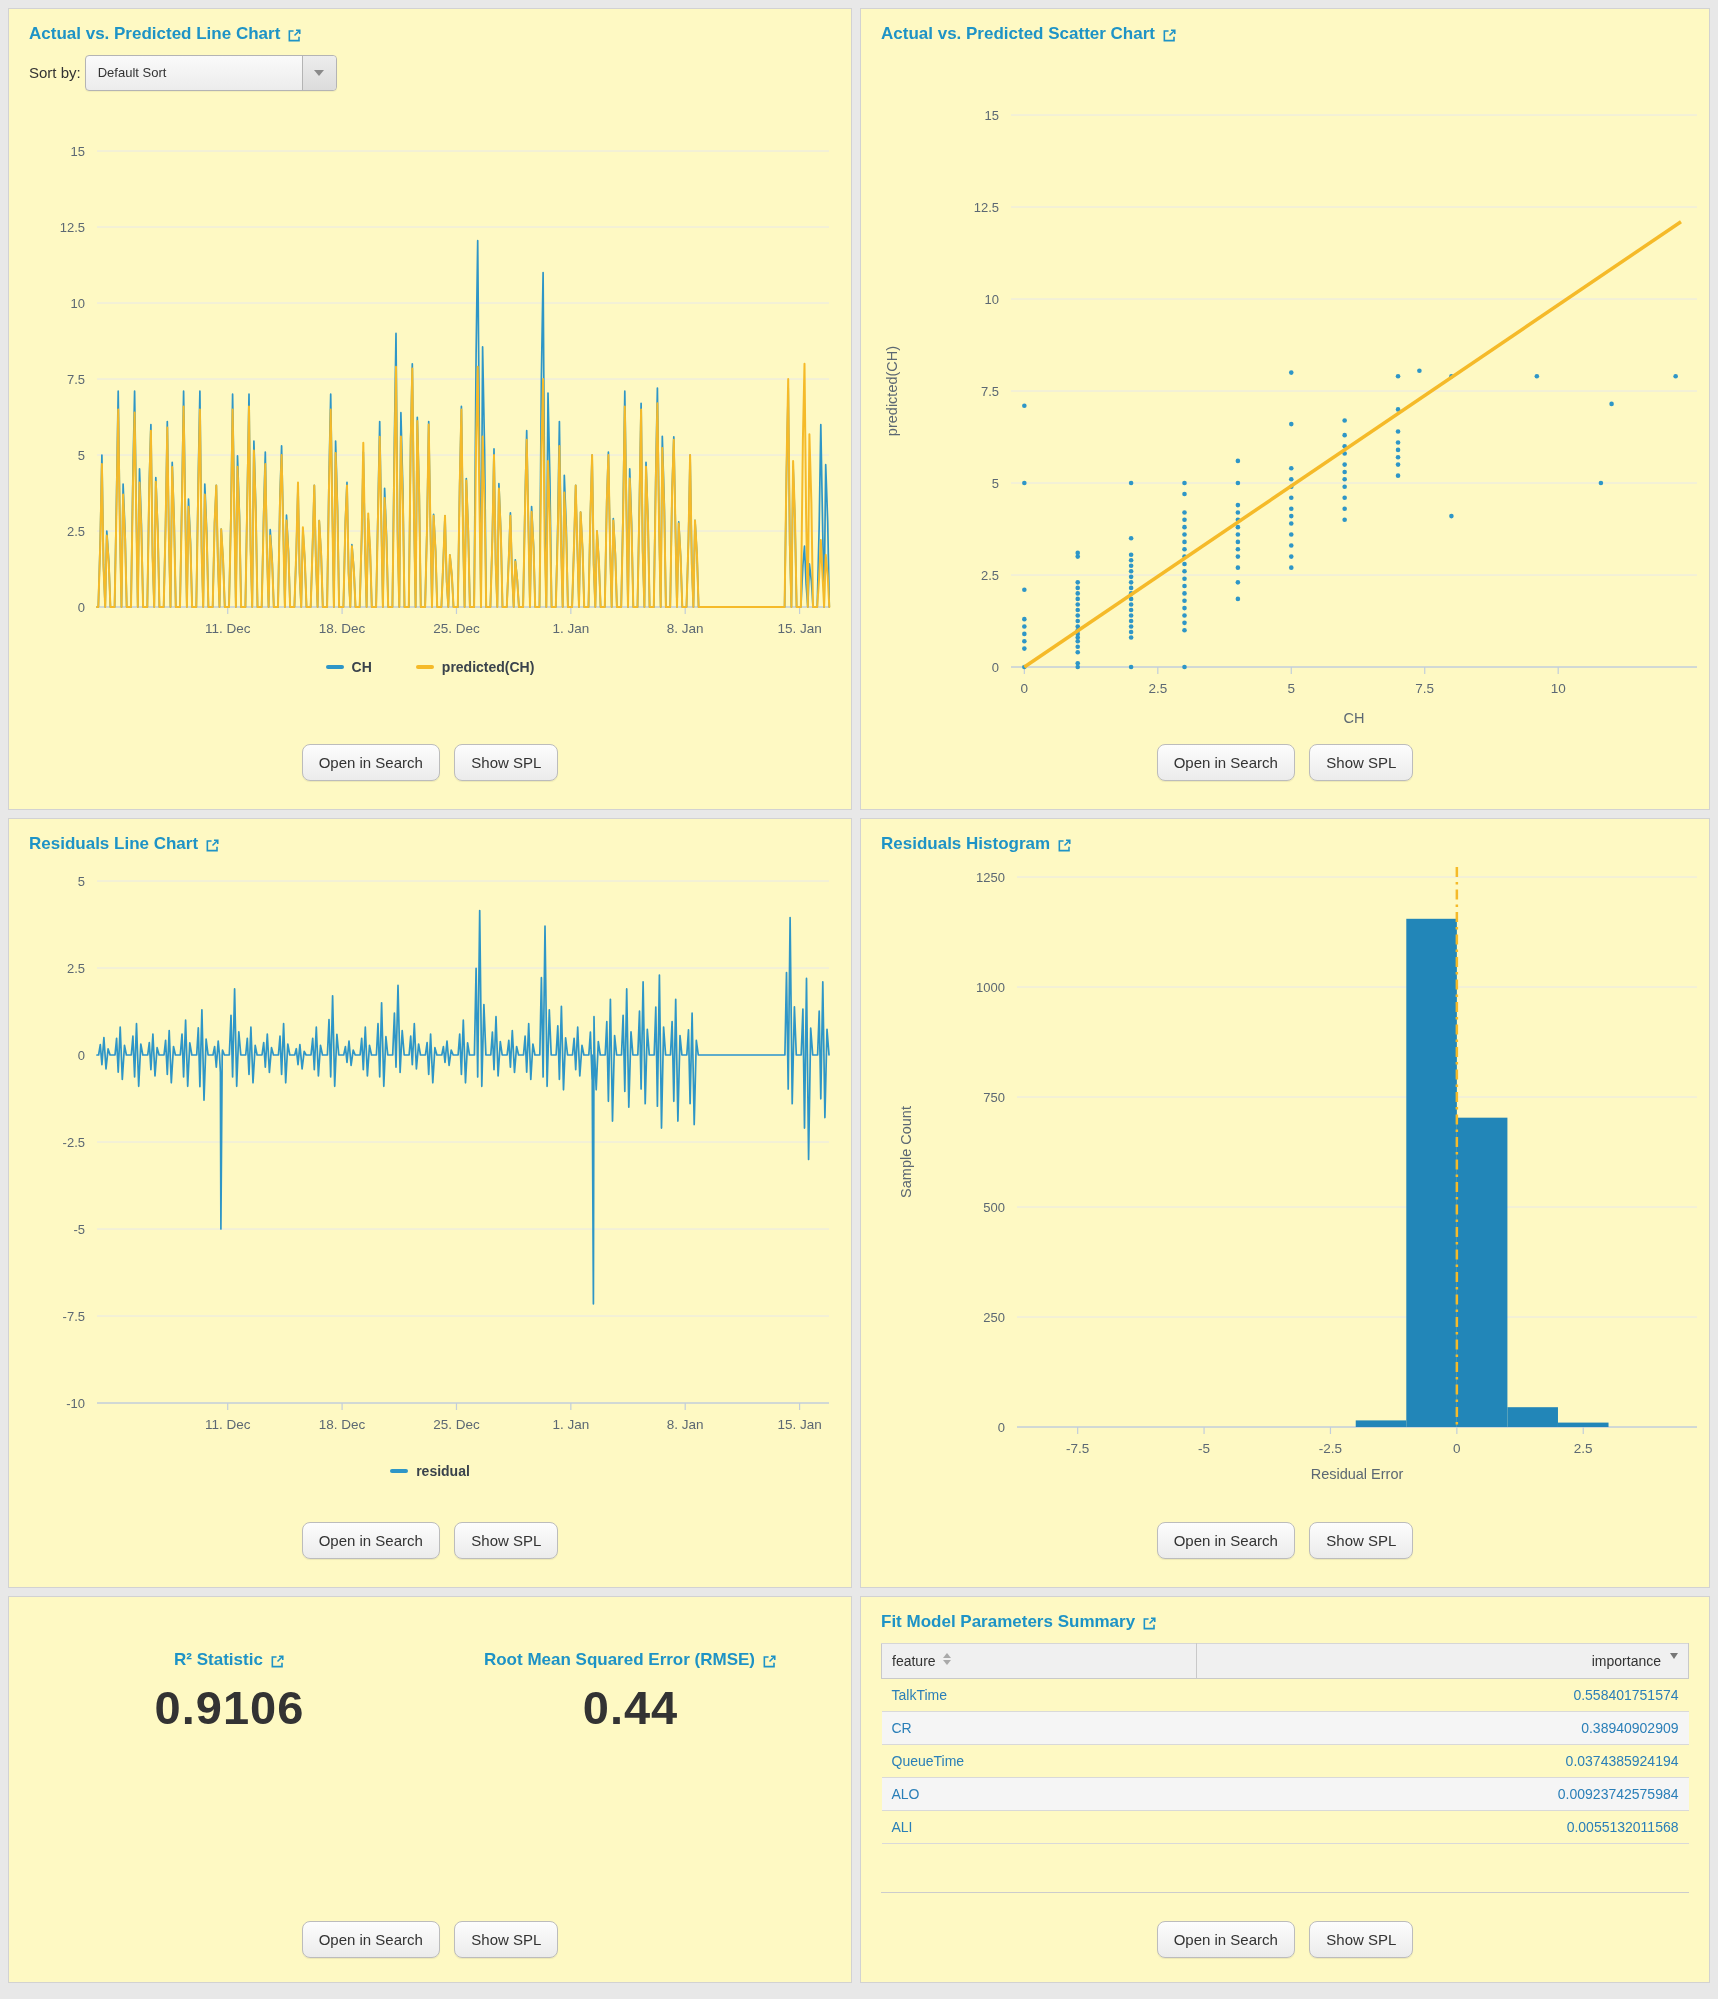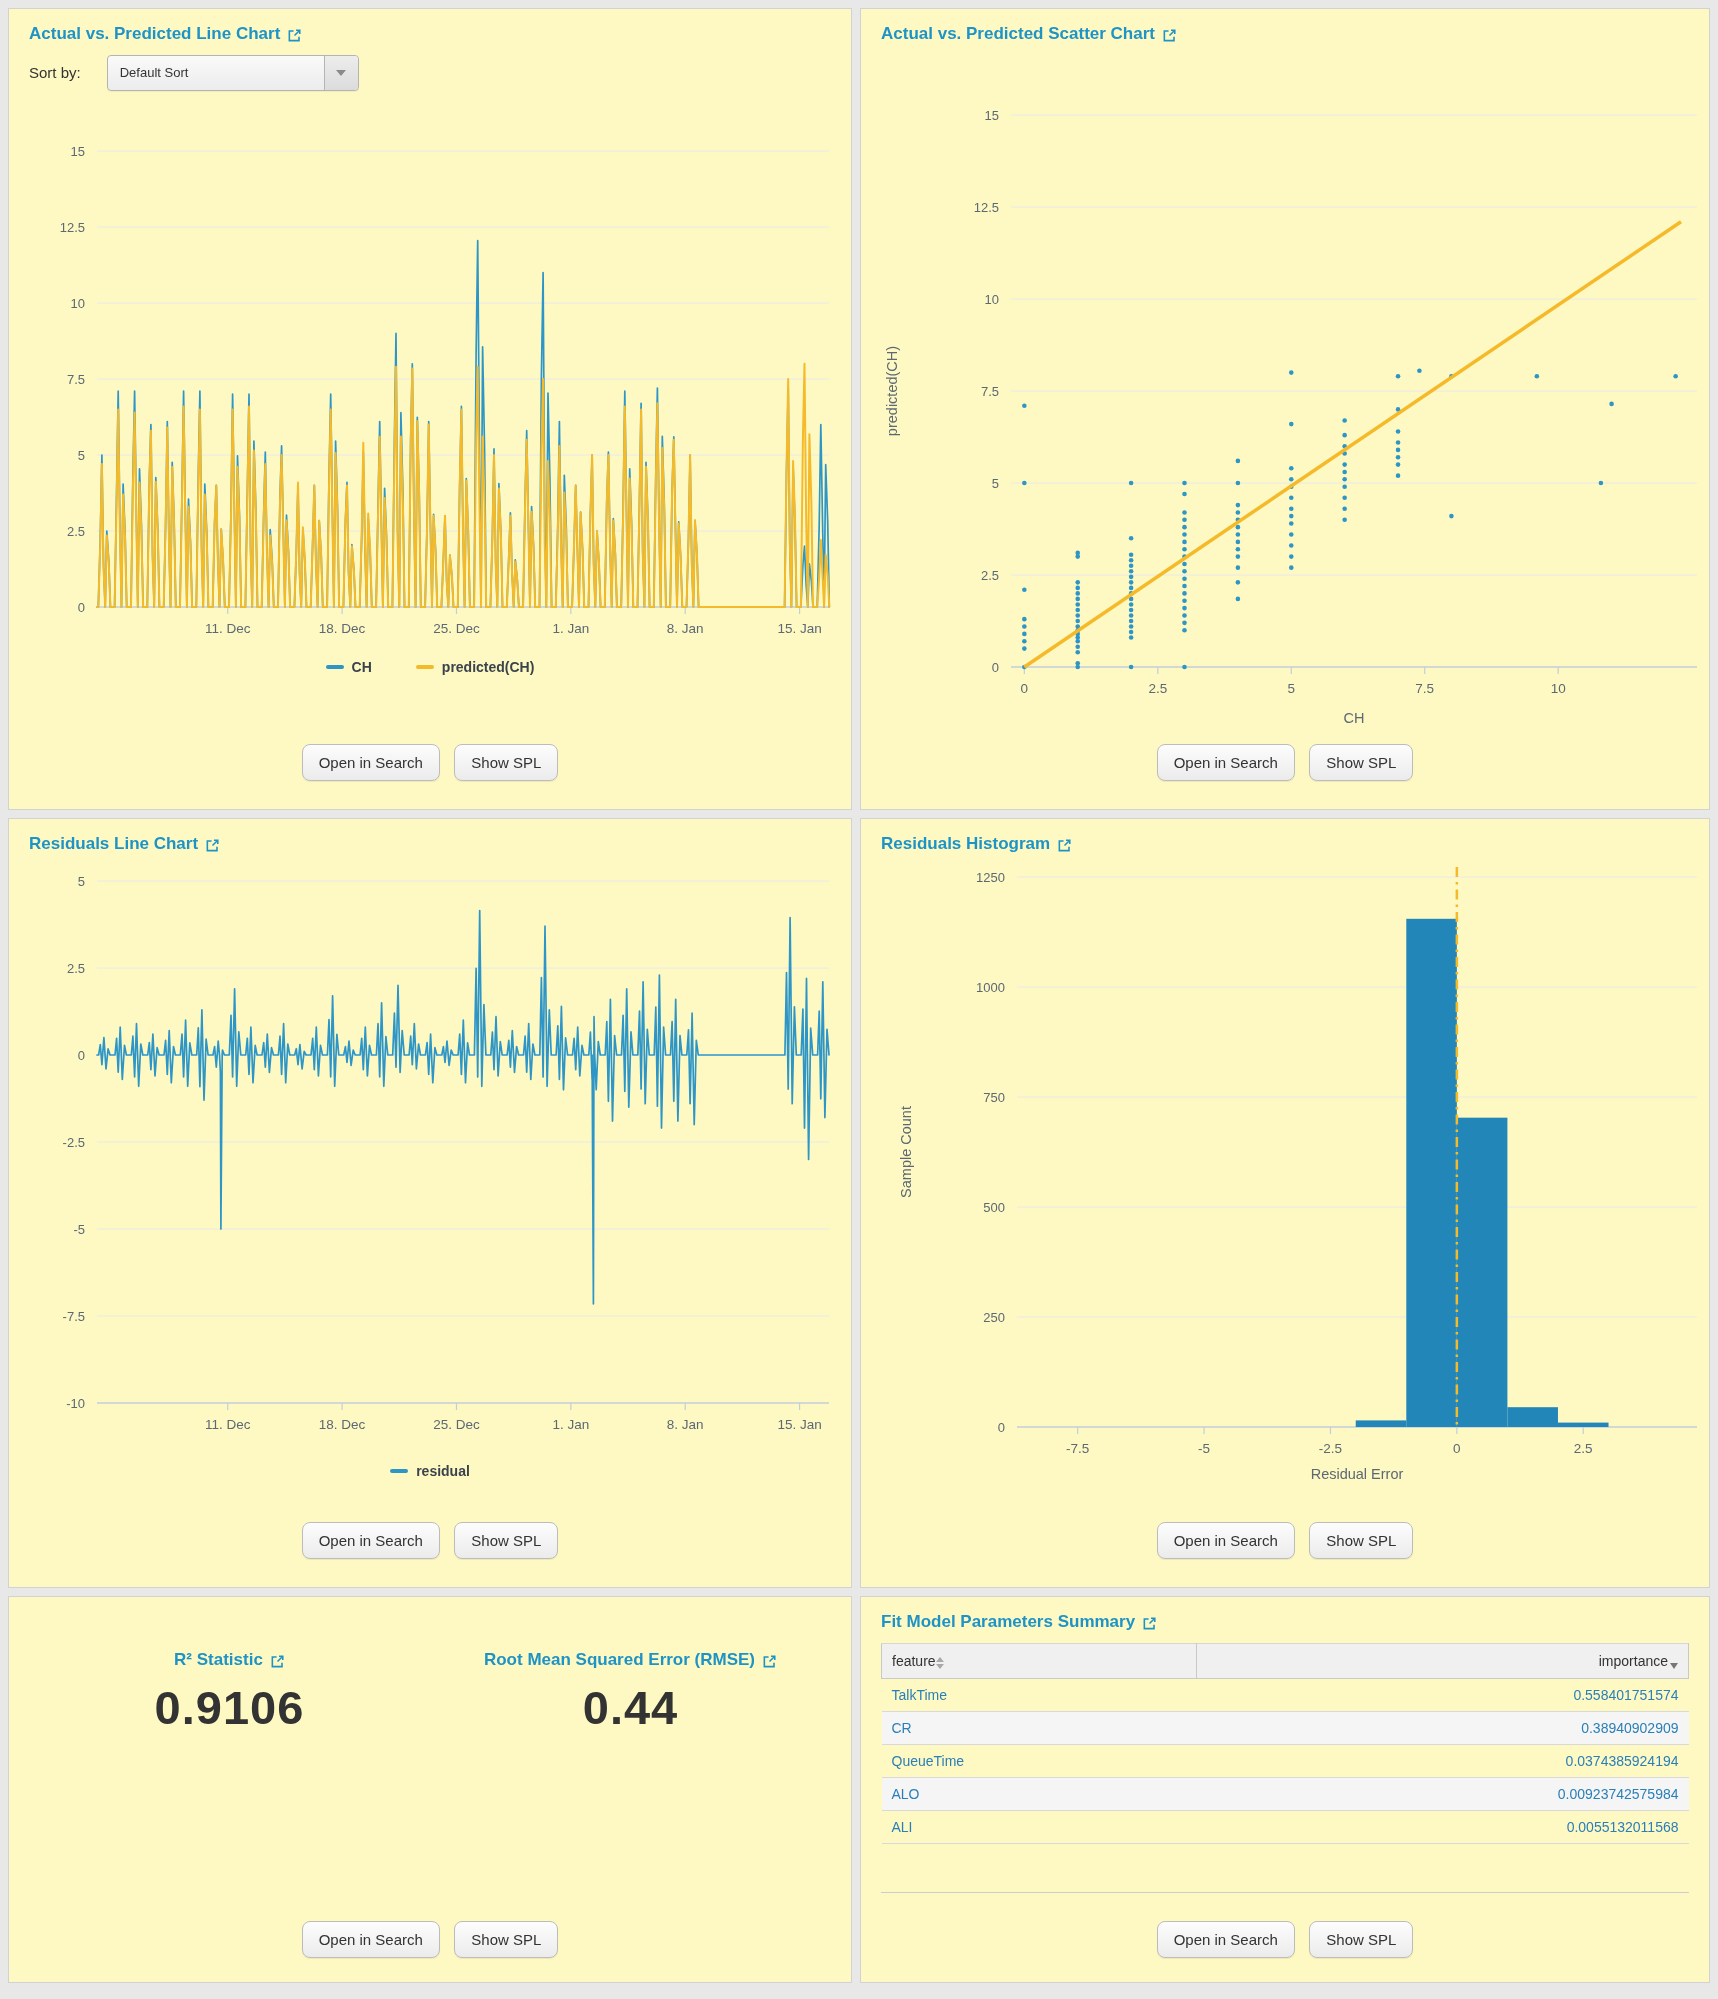--- a/index.html
+++ b/index.html
@@ -1,20 +1,20 @@
 <!DOCTYPE html>
 <html><head>
 <meta charset="utf-8">
 <style>
   html,body{margin:0;padding:0;background:#e8e8e8;font-family:"Liberation Sans",sans-serif;}
   .page{width:1702px;display:grid;grid-template-columns:844px 850px;grid-template-rows:802px 770px 387px;gap:8px;padding:8px;}
   .panel{background:#fef9c3;border:1px solid #d2d2d2;position:relative;padding:14px 20px;box-sizing:border-box;overflow:hidden;}
   .panel-title{height:22px;margin-bottom:10px;font-size:17px;font-weight:bold;color:#1e93c6;display:flex;align-items:center;gap:7px;}
   .ext-icon{display:inline-flex;margin-top:2px;cursor:pointer;}
-  .sort-row{height:35px;margin-bottom:11px;display:flex;align-items:center;gap:26px;}
+  .sort-row{height:35px;margin-bottom:11px;display:flex;align-items:center;gap:4px;}
   .sort-label{font-size:15px;color:#333;}
   .select{width:250px;height:34px;border:1px solid #b4b4b4;border-radius:4px;background:linear-gradient(#fafafa,#ececec);display:flex;align-items:center;cursor:pointer;box-shadow:0 1px 1px rgba(0,0,0,.05);}
   .select-val{flex:1;padding:0 12px;font-size:13px;color:#333;}
   .select-arrow{width:33px;height:100%;border-left:1px solid #b4b4b4;background:linear-gradient(#ededed,#dcdcdc);display:flex;align-items:center;justify-content:center;border-radius:0 4px 4px 0;}
   .tri-down{width:0;height:0;border-left:5px solid transparent;border-right:5px solid transparent;border-top:6px solid #8a8a8a;}
   .chart{width:100%;}
   svg text{font-family:"Liberation Sans",sans-serif;}
   .legend{display:flex;justify-content:center;gap:44px;margin-top:14px;}
   .legend-item{display:flex;align-items:center;gap:8px;font-size:14px;font-weight:bold;color:#3a434c;}
   .legend-swatch{width:18px;height:4px;border-radius:2px;display:inline-block;}
@@ -25,21 +25,21 @@
   .stats{display:flex;margin-top:4px;}
   .stat{flex:1;text-align:center;margin-top:35px;}
   .stat-title{font-size:17px;font-weight:bold;color:#1e93c6;display:inline-flex;align-items:center;gap:7px;}
   .stat-value{margin-top:10px;font-size:47px;font-weight:bold;color:#333;letter-spacing:1px;}
   
   .table-wrap{margin-top:10px;min-height:249px;border-bottom:1px solid #ccc;}
   table.ptable{width:100%;border-collapse:collapse;font-size:14px;}
   table.ptable th{background:#f0f0f0;border:1px solid #c9c9c9;border-top:1px solid #d6d6d6;height:34px;font-weight:normal;color:#333;padding:0 10px;cursor:pointer;}
   th.th-feature{width:39%;text-align:left;}
   th.th-importance{text-align:right;}
-  .th-inner{display:inline-flex;align-items:flex-end;}
+  .th-inner{display:inline-flex;align-items:flex-start;gap:7px;}
   .sort-both{display:inline-flex;flex-direction:column;gap:2px;}
   .tri-up-s{width:0;height:0;border-left:4px solid transparent;border-right:4px solid transparent;border-bottom:5px solid #a9a9a9;}
   .tri-down-s{width:0;height:0;border-left:4px solid transparent;border-right:4px solid transparent;border-top:5px solid #a9a9a9;}
   .tri-down-m{width:0;height:0;border-left:4px solid transparent;border-right:4px solid transparent;border-top:6px solid #777;margin-left:2px;}
   table.ptable td{height:32px;padding:0 10px;border-bottom:1px solid #d9d9d9;color:#2a7fb8;cursor:pointer;}
   table.ptable tr:nth-child(even) td{background:#f5f5f5;}
   td.td-importance{text-align:right;}
 </style>
 </head>
 <body>

